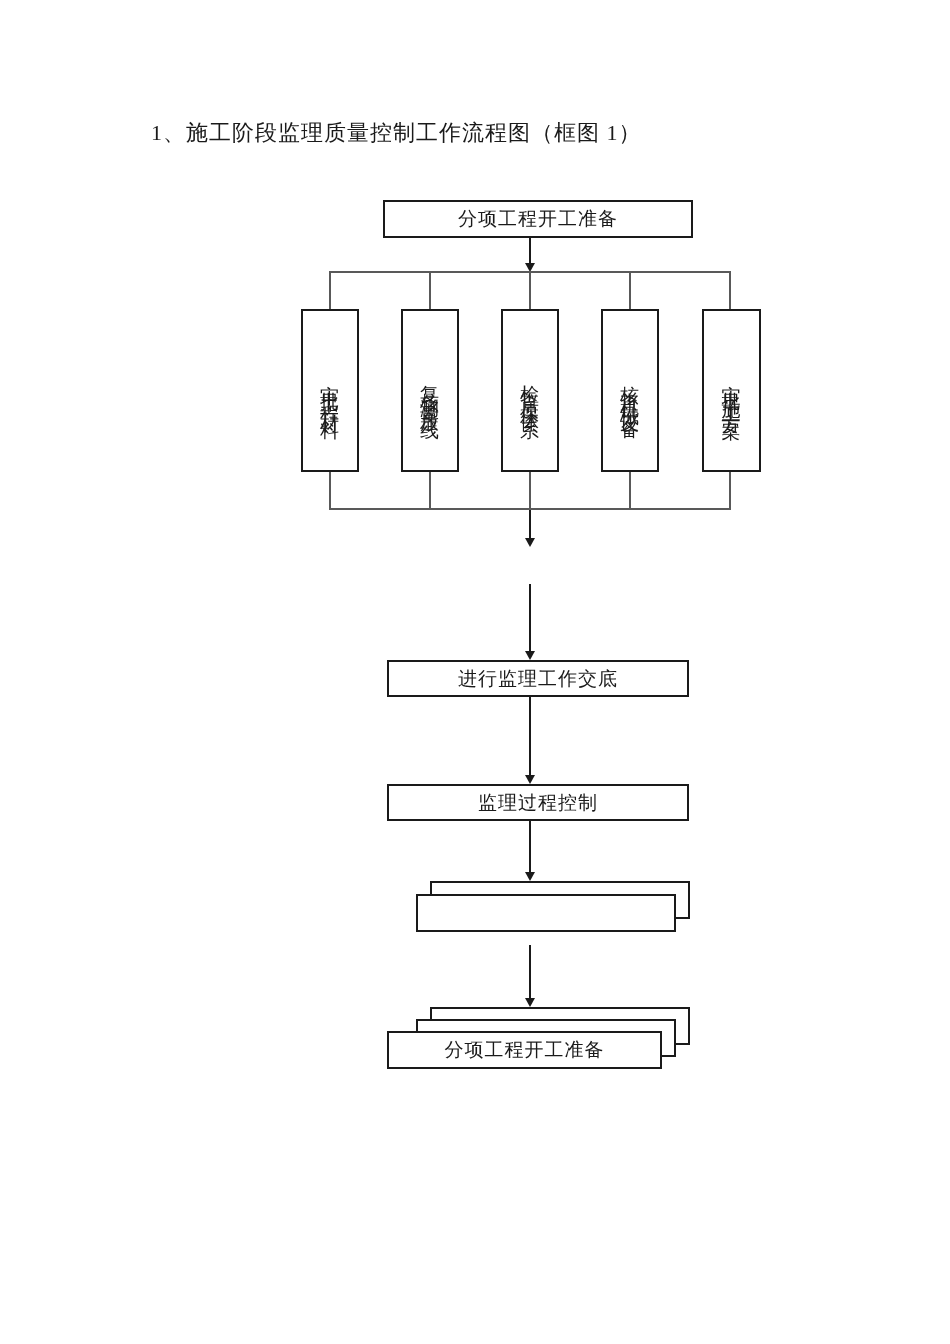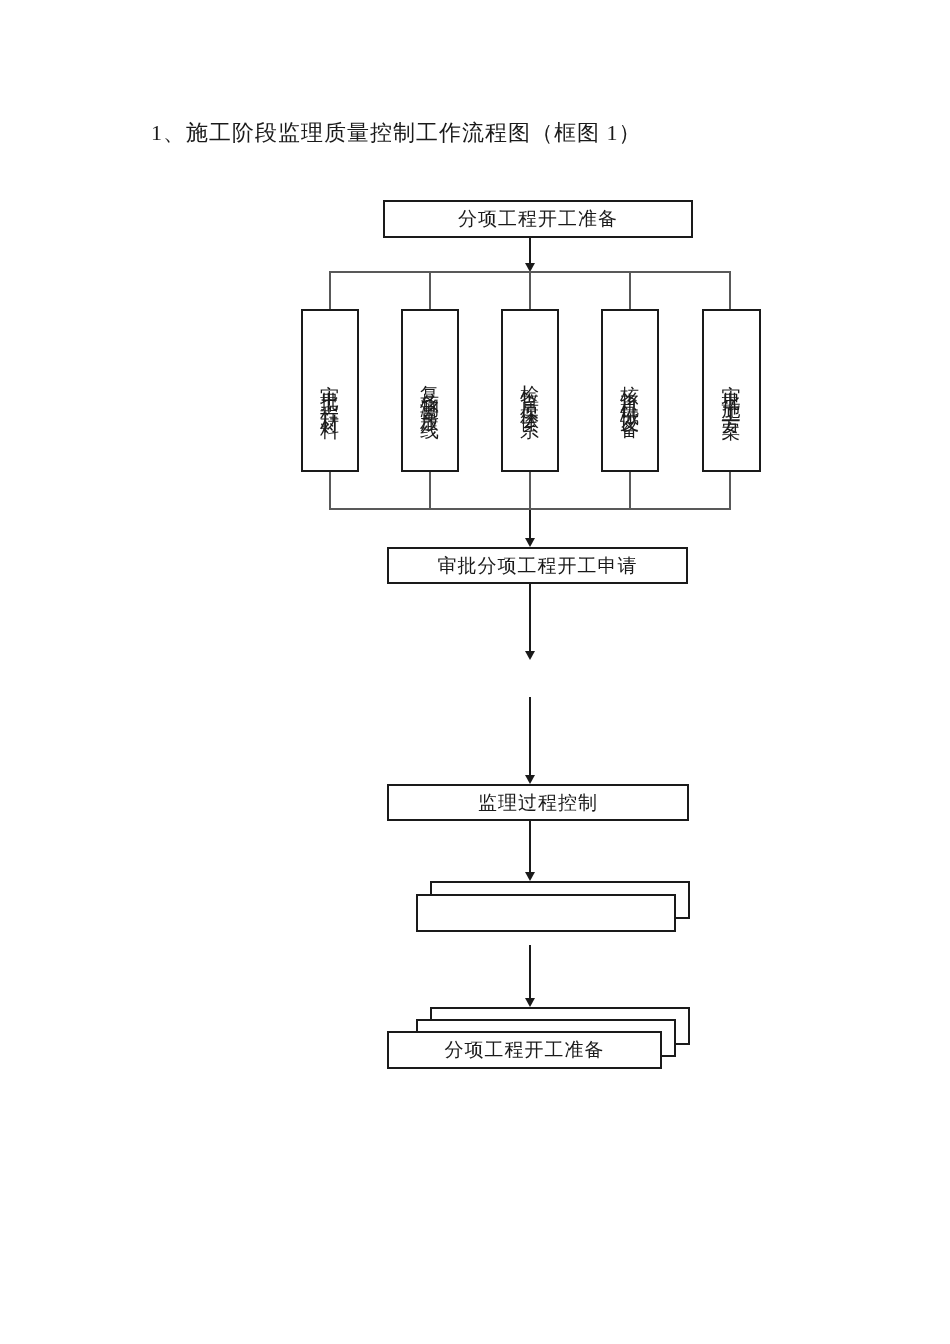--- a/index.html
+++ b/index.html
@@ -127,29 +127,29 @@
   <div class="stub" style="left:629px; top:472px; height:38px;"></div>
   <div class="stub" style="left:729px; top:472px; height:38px;"></div>
 
   <div class="rail" style="left:329px; top:508px; width:402px;"></div>
 
   <div class="arrow" style="left:525px; top:510px; height:37px;">
     <div class="shaft" style="height:28px;"></div>
     <div class="head"></div>
   </div>
 
-  <div class="node" style="left:387px; top:547px; width:301px; height:37px;">
-    <span>审批分项工程开工申请</span>
-  </div>
 
   <div class="arrow" style="left:525px; top:584px; height:76px;">
     <div class="shaft" style="height:67px;"></div>
     <div class="head"></div>
   </div>
 
+  <div class="node" style="left:387px; top:660px; width:302px; height:37px;">
+    <span>进行监理工作交底</span>
+  </div>
 
   <div class="arrow" style="left:525px; top:697px; height:87px;">
     <div class="shaft" style="height:78px;"></div>
     <div class="head"></div>
   </div>
 
   <div class="node" style="left:387px; top:784px; width:302px; height:37px;text-align:right;">
     <span>监理过程控制</span>
   </div>
 

